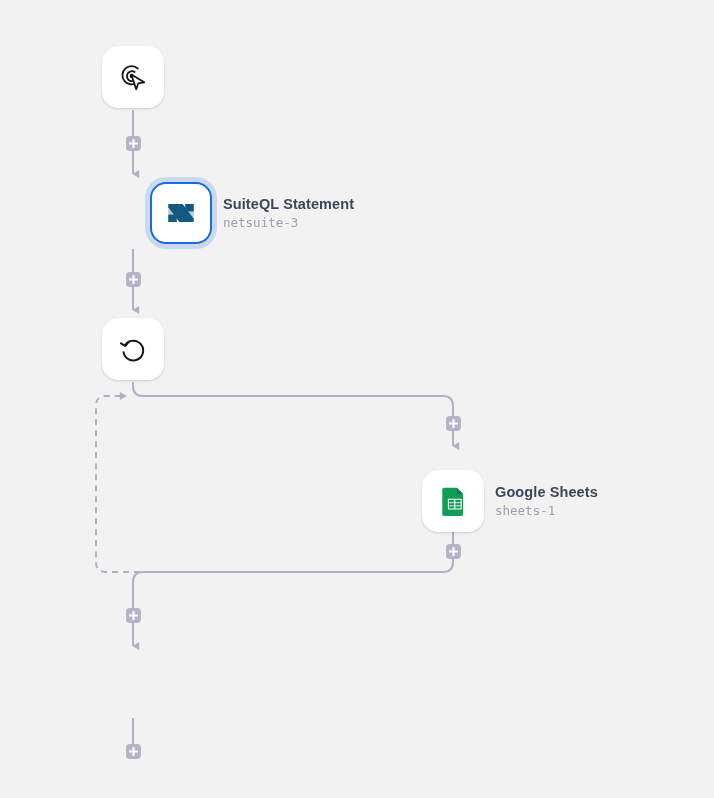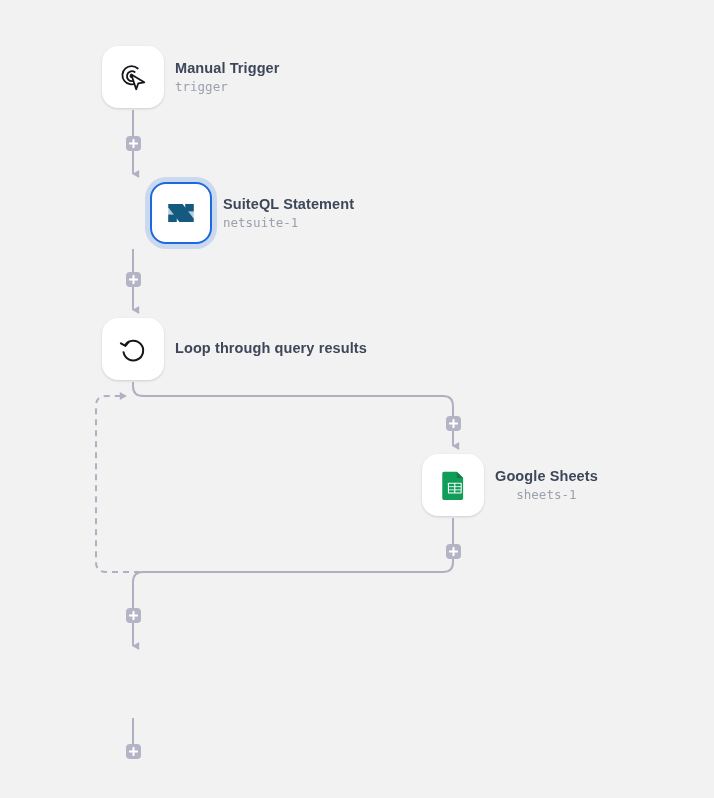--- a/index.html
+++ b/index.html
@@ -130,55 +130,50 @@
 
   <div class="node" style="left:102px; top:46px;">
     <div class="node-card">
       <svg class="node-icon" viewBox="0 0 32 32" fill="none" stroke="#15161a" stroke-width="1.7" stroke-linecap="round" stroke-linejoin="round">
         <path d="M20.5 8.0 A8.6 8.6 0 1 0 19.2 21.6"></path>
         <path d="M17.6 11.3 A4.7 4.7 0 1 0 15.6 19.9"></path>
         <path d="M13.9 14.5 A1.0 1.0 0 1 0 14.0 14.4"></path>
         <path d="M14.4 13.6 L26.6 21.0 L20.9 22.1 L19.0 27.6 Z" fill="#ffffff" stroke="#15161a" stroke-width="1.7"></path>
       </svg>
     </div>
-    <div class="node-labels">
-      <div class="node-title">Manual Trigger</div>
-      <div class="node-subtitle">trigger</div>
-    </div>
   </div>
 
   <div class="node" style="left:102px; top:182px;padding-left:48px;">
     <div class="node-card selected">
       <svg class="node-icon" viewBox="0 0 32 32">
         <rect x="4" y="10.5" width="8" height="14" fill="#b9ccdb"></rect>
         <rect x="20" y="7.5" width="8" height="14" fill="#b9ccdb"></rect>
         <path d="M4 7.5 H17.5 L28 21.5 V24.5 H14.5 L4 10.5 Z" fill="#14597f"></path>
         <rect x="20" y="7.5" width="8" height="7" fill="#14597f"></rect>
         <rect x="4" y="17.5" width="8" height="7" fill="#14597f"></rect>
       </svg>
     </div>
     <div class="node-labels">
       <div class="node-title">SuiteQL Statement</div>
-      <div class="node-subtitle">netsuite-1</div>
+      <div class="node-subtitle">netsuite-3</div>
     </div>
   </div>
 
   <div class="node" style="left:102px; top:318px;">
     <div class="node-card">
       <svg class="node-icon" viewBox="0 0 32 32" fill="none" stroke="#15161a" stroke-width="1.9" stroke-linecap="round" stroke-linejoin="round">
         <path d="M8.6 12.2 A9.3 9.3 0 1 1 7.1 19.0"></path>
         <path d="M4.6 10.6 L8.9 13.1 L12.0 9.2"></path>
       </svg>
     </div>
     <div class="node-labels">
-      <div class="node-title">Loop through query results</div>
-    </div>
-  </div>
-
-  <div class="node" style="left:422px; top:454px;text-align:center;">
+    </div>
+  </div>
+
+  <div class="node" style="left:422px; top:470px;">
     <div class="node-card">
       <svg class="node-icon" viewBox="0 0 32 32">
         <path d="M7.5 3.5 h12.0 l6.0 6.0 v19.0 a1.6 1.6 0 0 1 -1.6 1.6 h-16.4
                  a1.6 1.6 0 0 1 -1.6 -1.6 v-23.4 a1.6 1.6 0 0 1 1.6 -1.6 z" fill="#0f9d58"></path>
         <path d="M19.5 3.5 l6.0 6.0 h-6.0 z" fill="#0c7d46"></path>
         <rect x="11.2" y="13.8" width="13.0" height="10.2" rx="0.6" fill="#ffffff"></rect>
         <g fill="#0f9d58">
           <rect x="12.2" y="14.8" width="5.0" height="2.4"></rect>
           <rect x="18.2" y="14.8" width="5.0" height="2.4"></rect>
           <rect x="12.2" y="18.0" width="5.0" height="2.2"></rect>

